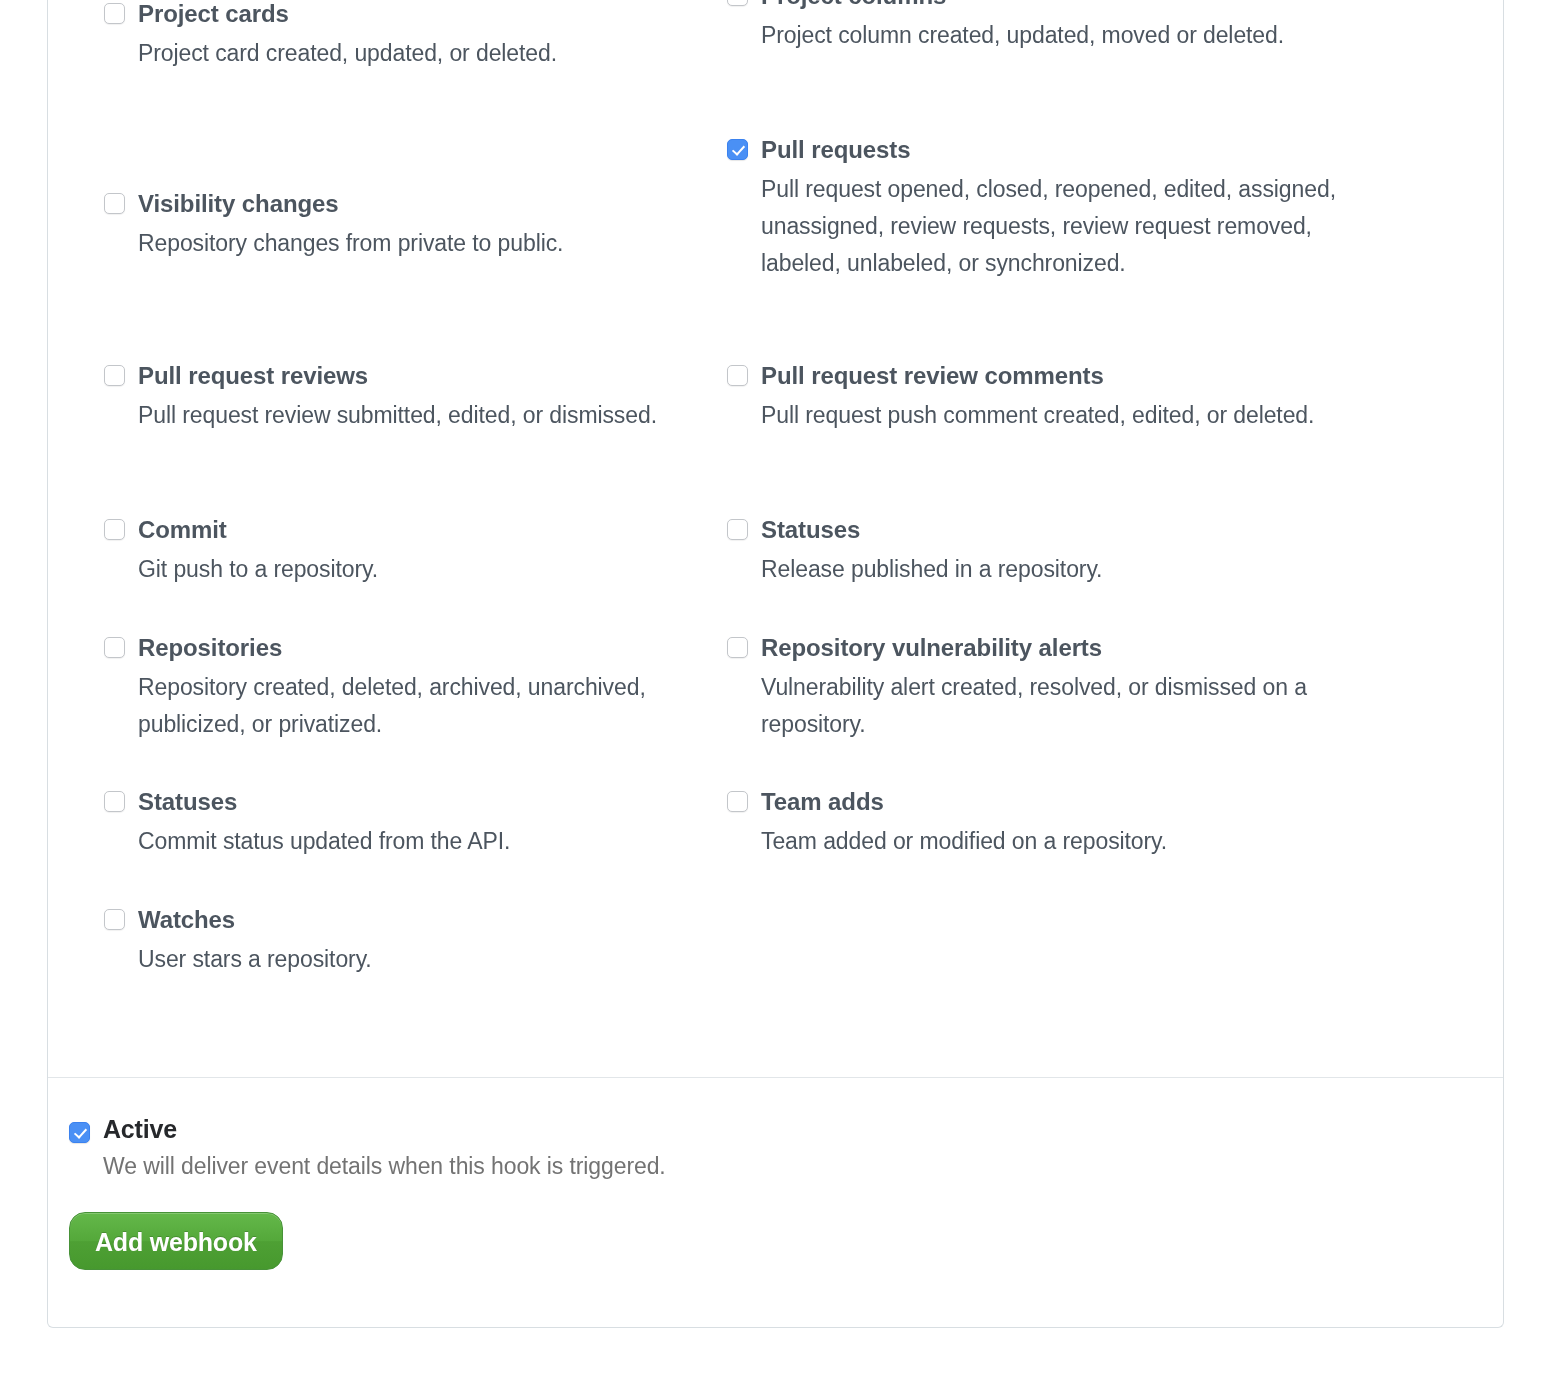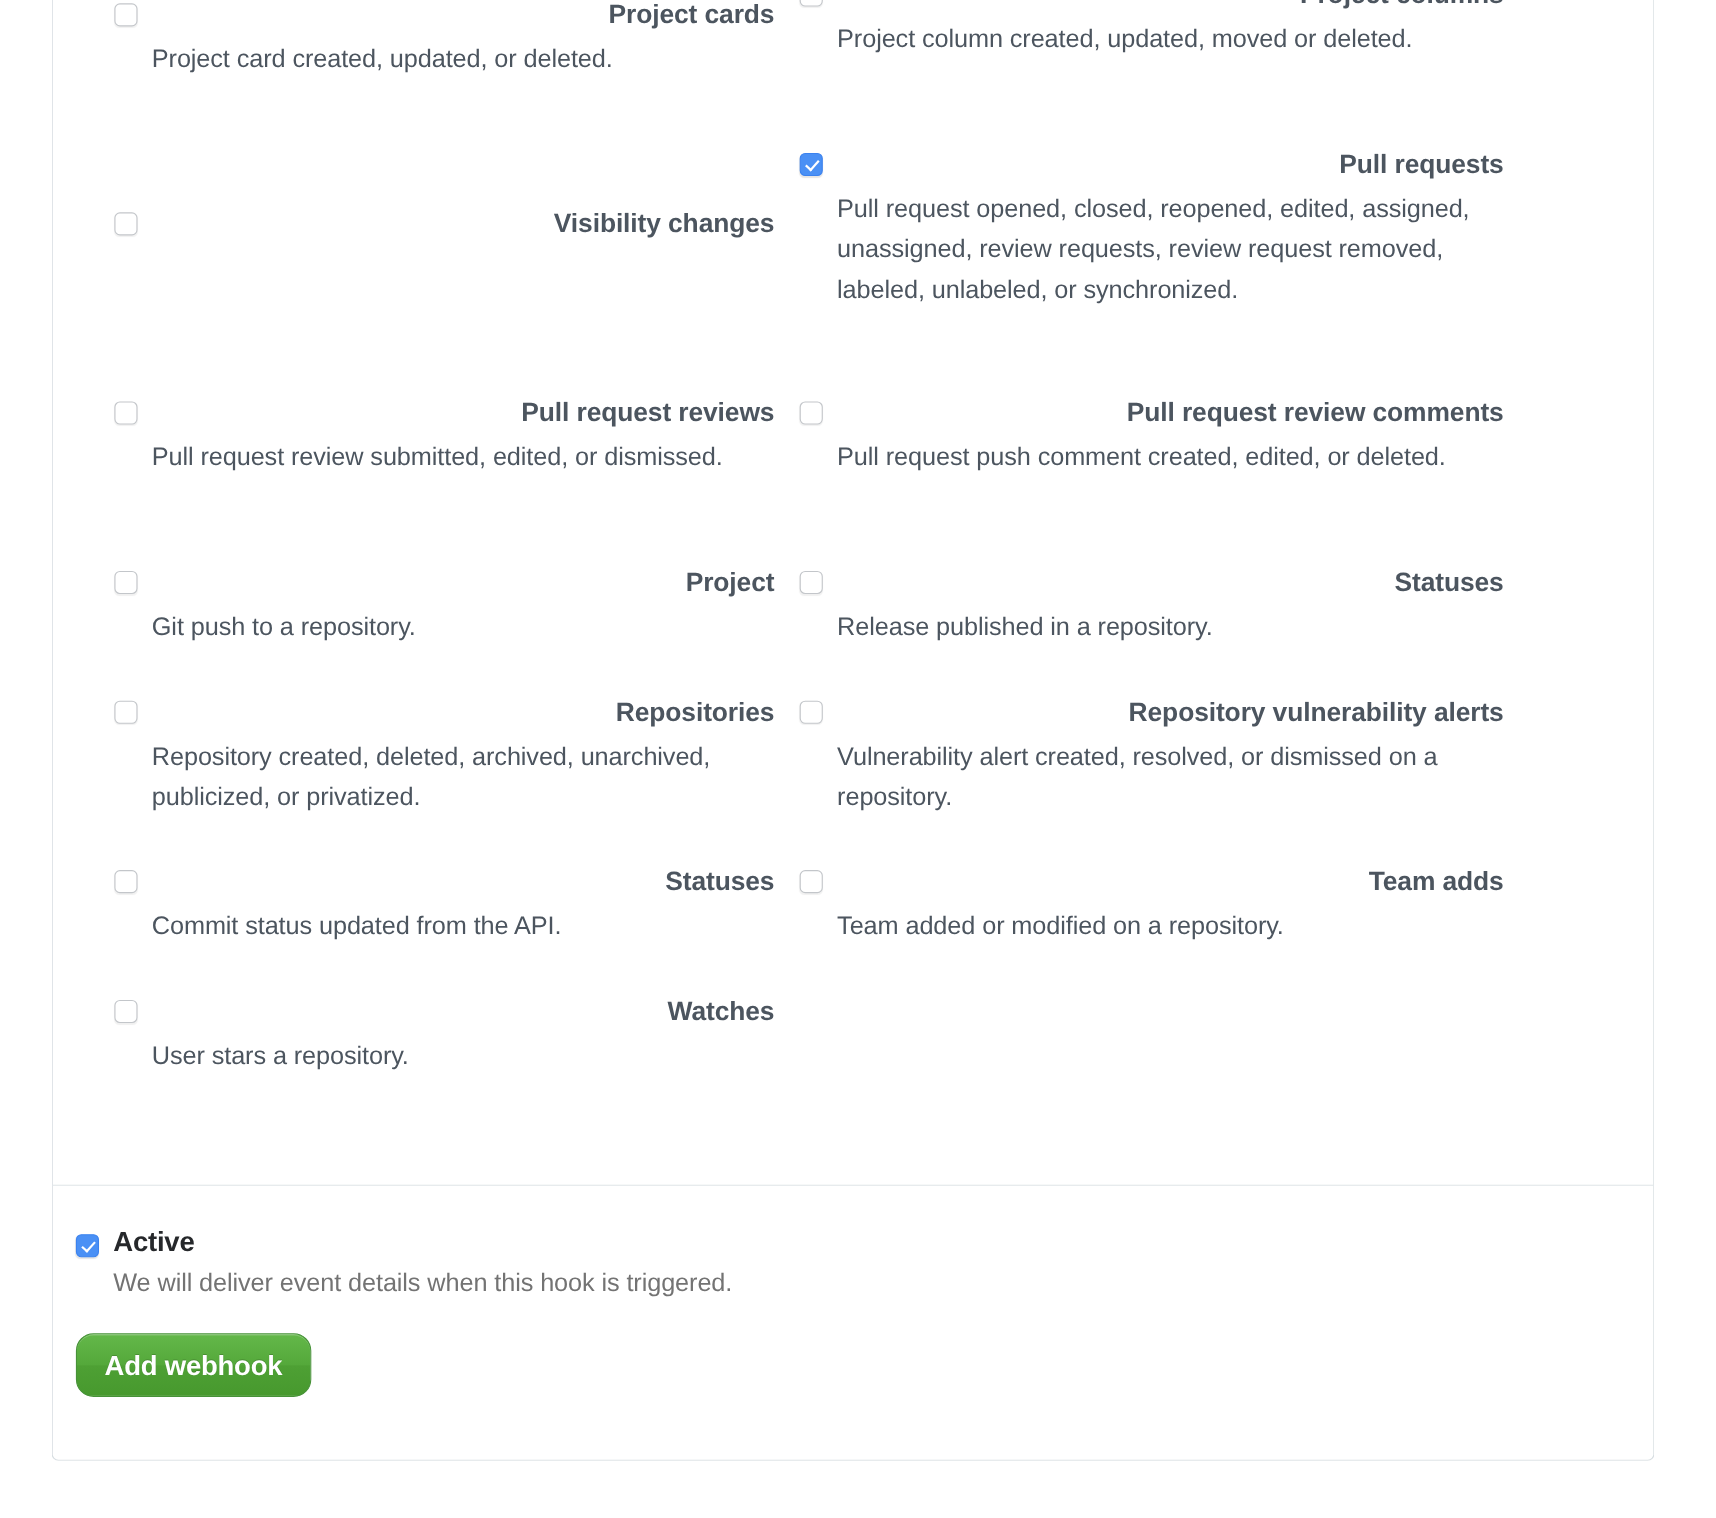--- a/index.html
+++ b/index.html
@@ -53,21 +53,20 @@
   .event-col.right { left: 653px; width: 640px; }
 
   .event-item {
     position: absolute;
     left: 0;
     width: 100%;
   }
   .event-head {
     display: flex;
     align-items: flex-start;
-    justify-content: space-between;
   }
 
   
   .cbox {
     flex: 0 0 auto;
     width: 21px;
     height: 21px;
     margin-top: 3px;
     margin-right: 13px;
     border-radius: 5px;
@@ -182,32 +181,33 @@
                 <span class="cbox"></span>
                 <span class="event-title">Project cards</span>
               </div>
               <div class="event-desc">Project card created, updated, or deleted.</div>
             </div>
             <div class="event-item" style="top: 190px;">
               <div class="event-head">
                 <span class="cbox"></span>
                 <span class="event-title">Visibility changes</span>
               </div>
+              <div class="event-desc">Repository changes from private to public.</div>
             </div>
             <div class="event-item" style="top: 362px;">
               <div class="event-head">
                 <span class="cbox"></span>
                 <span class="event-title">Pull request reviews</span>
               </div>
               <div class="event-desc">Pull request review submitted, edited, or dismissed.</div>
             </div>
             <div class="event-item" style="top: 516px;">
               <div class="event-head">
                 <span class="cbox"></span>
-                <span class="event-title">Project</span>
+                <span class="event-title">Commit</span>
               </div>
               <div class="event-desc">Git push to a repository.</div>
             </div>
             <div class="event-item" style="top: 634px;">
               <div class="event-head">
                 <span class="cbox"></span>
                 <span class="event-title">Repositories</span>
               </div>
               <div class="event-desc">Repository created, deleted, archived, unarchived, publicized, or privatized.</div>
             </div>

